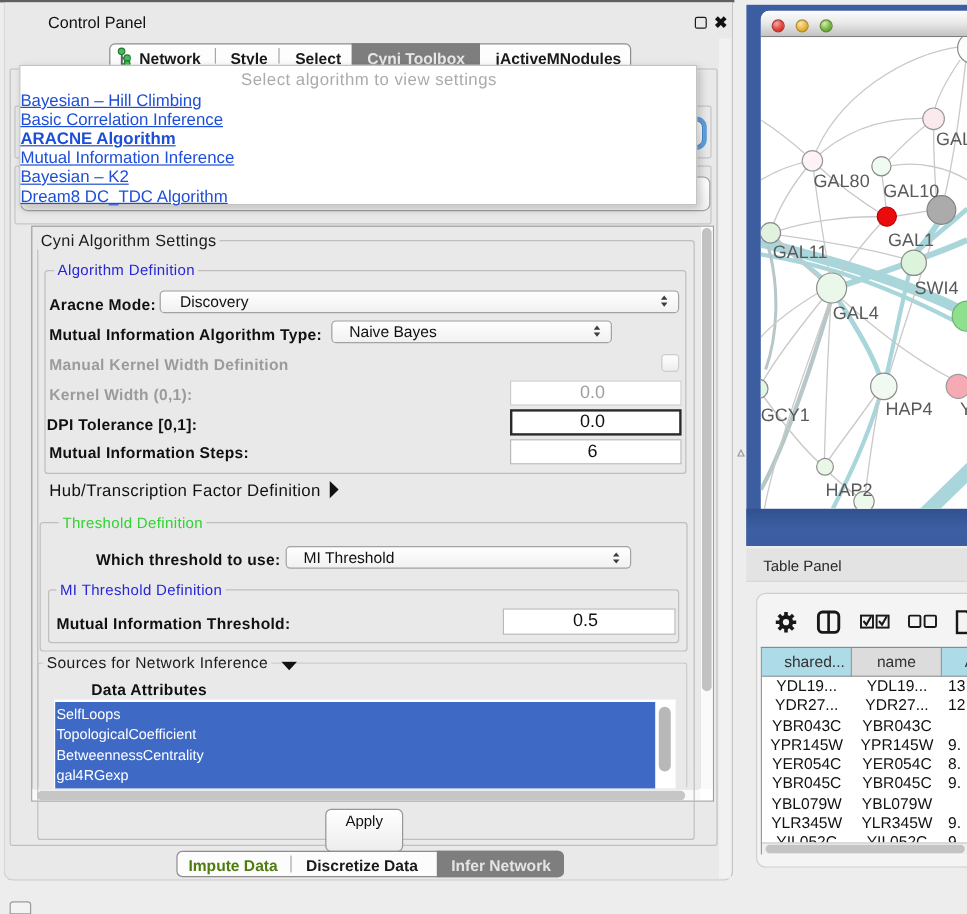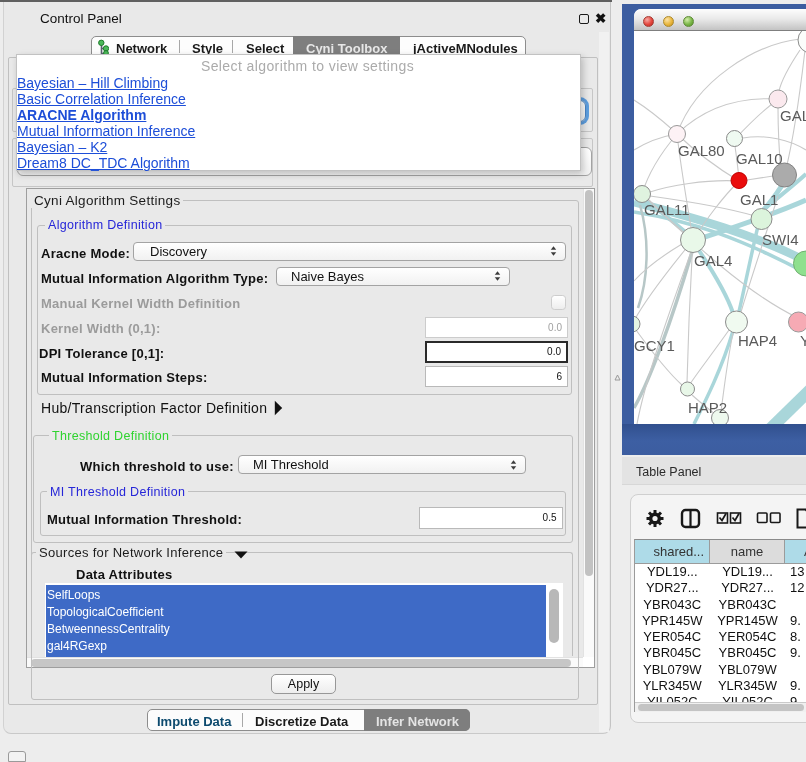--- a/index.html
+++ b/index.html
@@ -6,21 +6,21 @@
 html,body { width:806px; height:762px; background:#ededed; font-family:"Liberation Sans",sans-serif; overflow:hidden; }
 .abs { position:absolute; }
 body { position:relative; }
 .b { font-weight:bold; }
 .grouplab { font-size:13.5px; letter-spacing:0.3px; color:#1c1c1c; background:#e9e9e9; padding:0 3px; line-height:14px; }
 .group { border:1px solid #bfbfbf; border-radius:3px; }
 .lab { font-size:13px; letter-spacing:0.25px; font-weight:bold; color:#111; }
 .glab { font-size:13px; letter-spacing:0.25px; font-weight:bold; color:#9b9b9b; }
 .combo { border:1px solid #a3a3a3; border-radius:4px; background:linear-gradient(#ffffff,#f1f1f1); font-size:13px; color:#111; }
 .combo .ar { position:absolute; right:8px; top:50%; width:7px; height:12px; margin-top:-6px; }
-.field { background:#fff; border:1px solid #b9b9b9; font-size:10px; color:#111; text-align:right; padding-right:5px; }
+.field { background:#fff; border:1px solid #b9b9b9; font-size:15px; color:#111; text-align:center; padding-right:5px; }
 .seg-sep { width:1px; background:#a8a8a8; position:absolute; top:4px; bottom:4px; }
 </style>
 </head>
 <body>
 
 <div class="abs" style="left:0;top:0;width:612px;height:2px;background:#606060;"></div>
 
 <div class="abs" style="left:3px;top:2px;width:608px;height:732px;background:#e9e9e9;border-left:1px solid #d2d2d2;border-right:1px solid #c4c4c4;border-bottom:1px solid #c9c9c9;border-radius:0 0 8px 8px;"></div>
 <div class="abs" style="left:8px;top:11px;font-size:13.5px;color:#111;margin-left:32px;">Control Panel</div>
 <div class="abs" style="left:579px;top:14px;width:10px;height:10px;border:1.5px solid #1a1a1a;border-radius:2px;"></div>
@@ -121,26 +121,26 @@
     <path d="M0.5 0.5 L13.5 0.5 L7 7.5 Z" fill="#111"></path>
   </svg>
 
 <div class="abs b" style="left:35px;top:567px;font-size:13px;letter-spacing:0.25px;color:#111;padding-left:41px;">Data Attributes</div>
 
 <div class="abs" style="left:45px;top:583px;width:518px;height:74px;background:#fff;"></div>
 <div class="abs" style="left:46px;top:585px;width:500px;height:72px;background:#3e6ac6;"></div>
 <div class="abs" style="left:47px;top:586.5px;font-size:12px;color:#fff;line-height:17.2px;">SelfLoops<br>TopologicalCoefficient<br>BetweennessCentrality<br>gal4RGexp</div>
 <div class="abs" style="left:549px;top:589px;width:10px;height:54px;background:#b8b8b8;border-radius:5px;"></div>
 
-<div class="abs" style="left:271px;top:674px;width:65px;height:20px;background:linear-gradient(#ffffff,#ededed);border:1px solid #979797;border-radius:5px;text-align:center;font-size:12.5px;color:#111;line-height:19px;">Apply</div>
+<div class="abs" style="left:271px;top:674px;width:65px;height:36px;background:linear-gradient(#ffffff,#ededed);border:1px solid #979797;border-radius:5px;text-align:center;font-size:12.5px;color:#111;line-height:19px;">Apply</div>
 
 <div class="abs" style="left:147px;top:709px;width:323px;height:22px;background:#fcfcfc;border:1px solid #8d8d8d;border-radius:5px;"></div>
 <div class="seg-sep" style="left:242px;top:713px;bottom:auto;height:14px;"></div>
 <div class="abs" style="left:364px;top:709px;width:106px;height:22px;background:#7e7e7e;border-radius:0 5px 5px 0;"></div>
-<div class="abs b" style="left:157px;top:714px;font-size:13px;color:#0c4a6e;">Impute Data</div>
+<div class="abs b" style="left:157px;top:714px;font-size:13px;color:#4d7c0f;">Impute Data</div>
 <div class="abs b" style="left:255px;top:714px;font-size:13px;color:#1a1a1a;">Discretize Data</div>
 <div class="abs b" style="left:376px;top:714px;font-size:13px;color:#e4e4e4;">Infer Network</div>
 
 <div class="abs" style="left:8px;top:751px;width:18px;height:11px;border:1px solid #9a9a9a;border-radius:3px 3px 0 0;background:#f3f3f3;"></div>
 
 <div class="abs" style="left:15.5px;top:54px;width:565px;height:117px;background:#fff;border:1px solid #c2c2c2;box-shadow:2px 3px 7px rgba(0,0,0,0.22);"></div>
 <div class="abs" style="left:25px;top:58px;width:565px;text-align:center;font-size:14px;letter-spacing:0.4px;color:#ababab;">Select algorithm to view settings</div>
 <div class="abs" style="left:17px;top:75px;font-size:14px;color:#1d4ed8;line-height:16px;text-decoration:underline;">Bayesian – Hill Climbing<br>Basic Correlation Inference<br><span class="b">ARACNE Algorithm</span><br>Mutual Information Inference<br>Bayesian – K2<br>Dream8 DC_TDC Algorithm</div>
 
 <svg class="abs" style="left:614px;top:374px;" width="7" height="7" viewBox="0 0 7 7">

